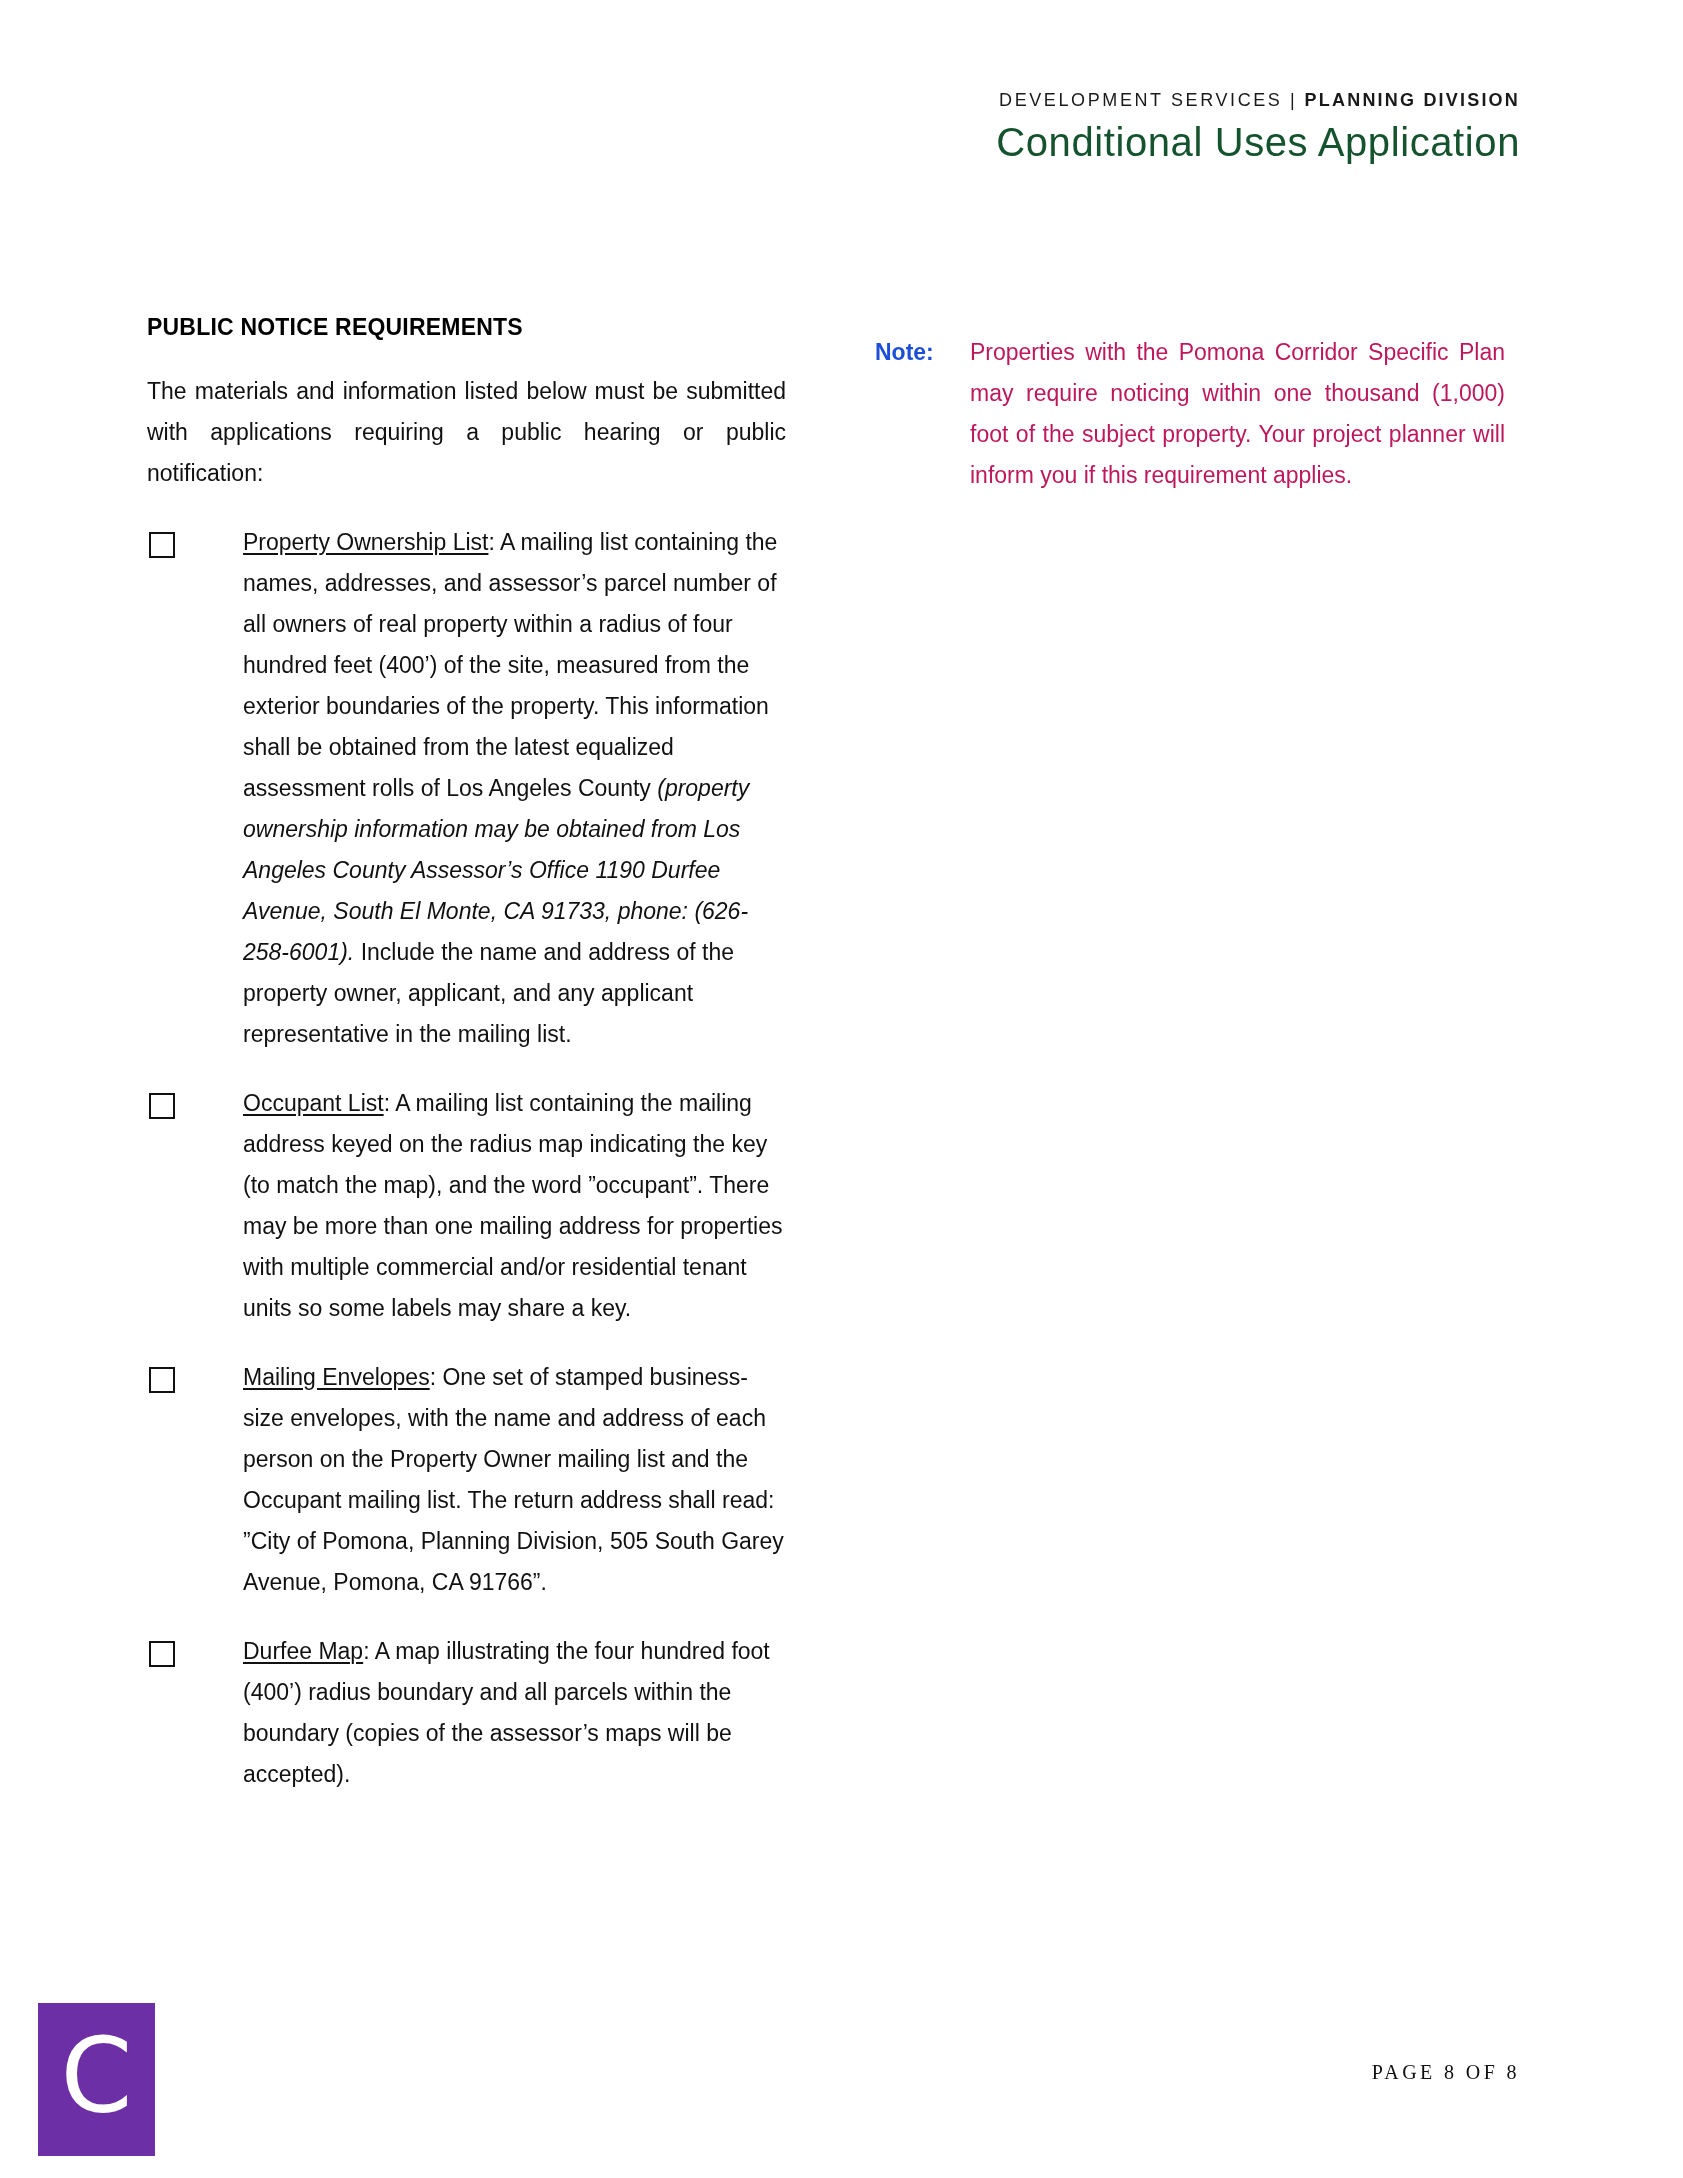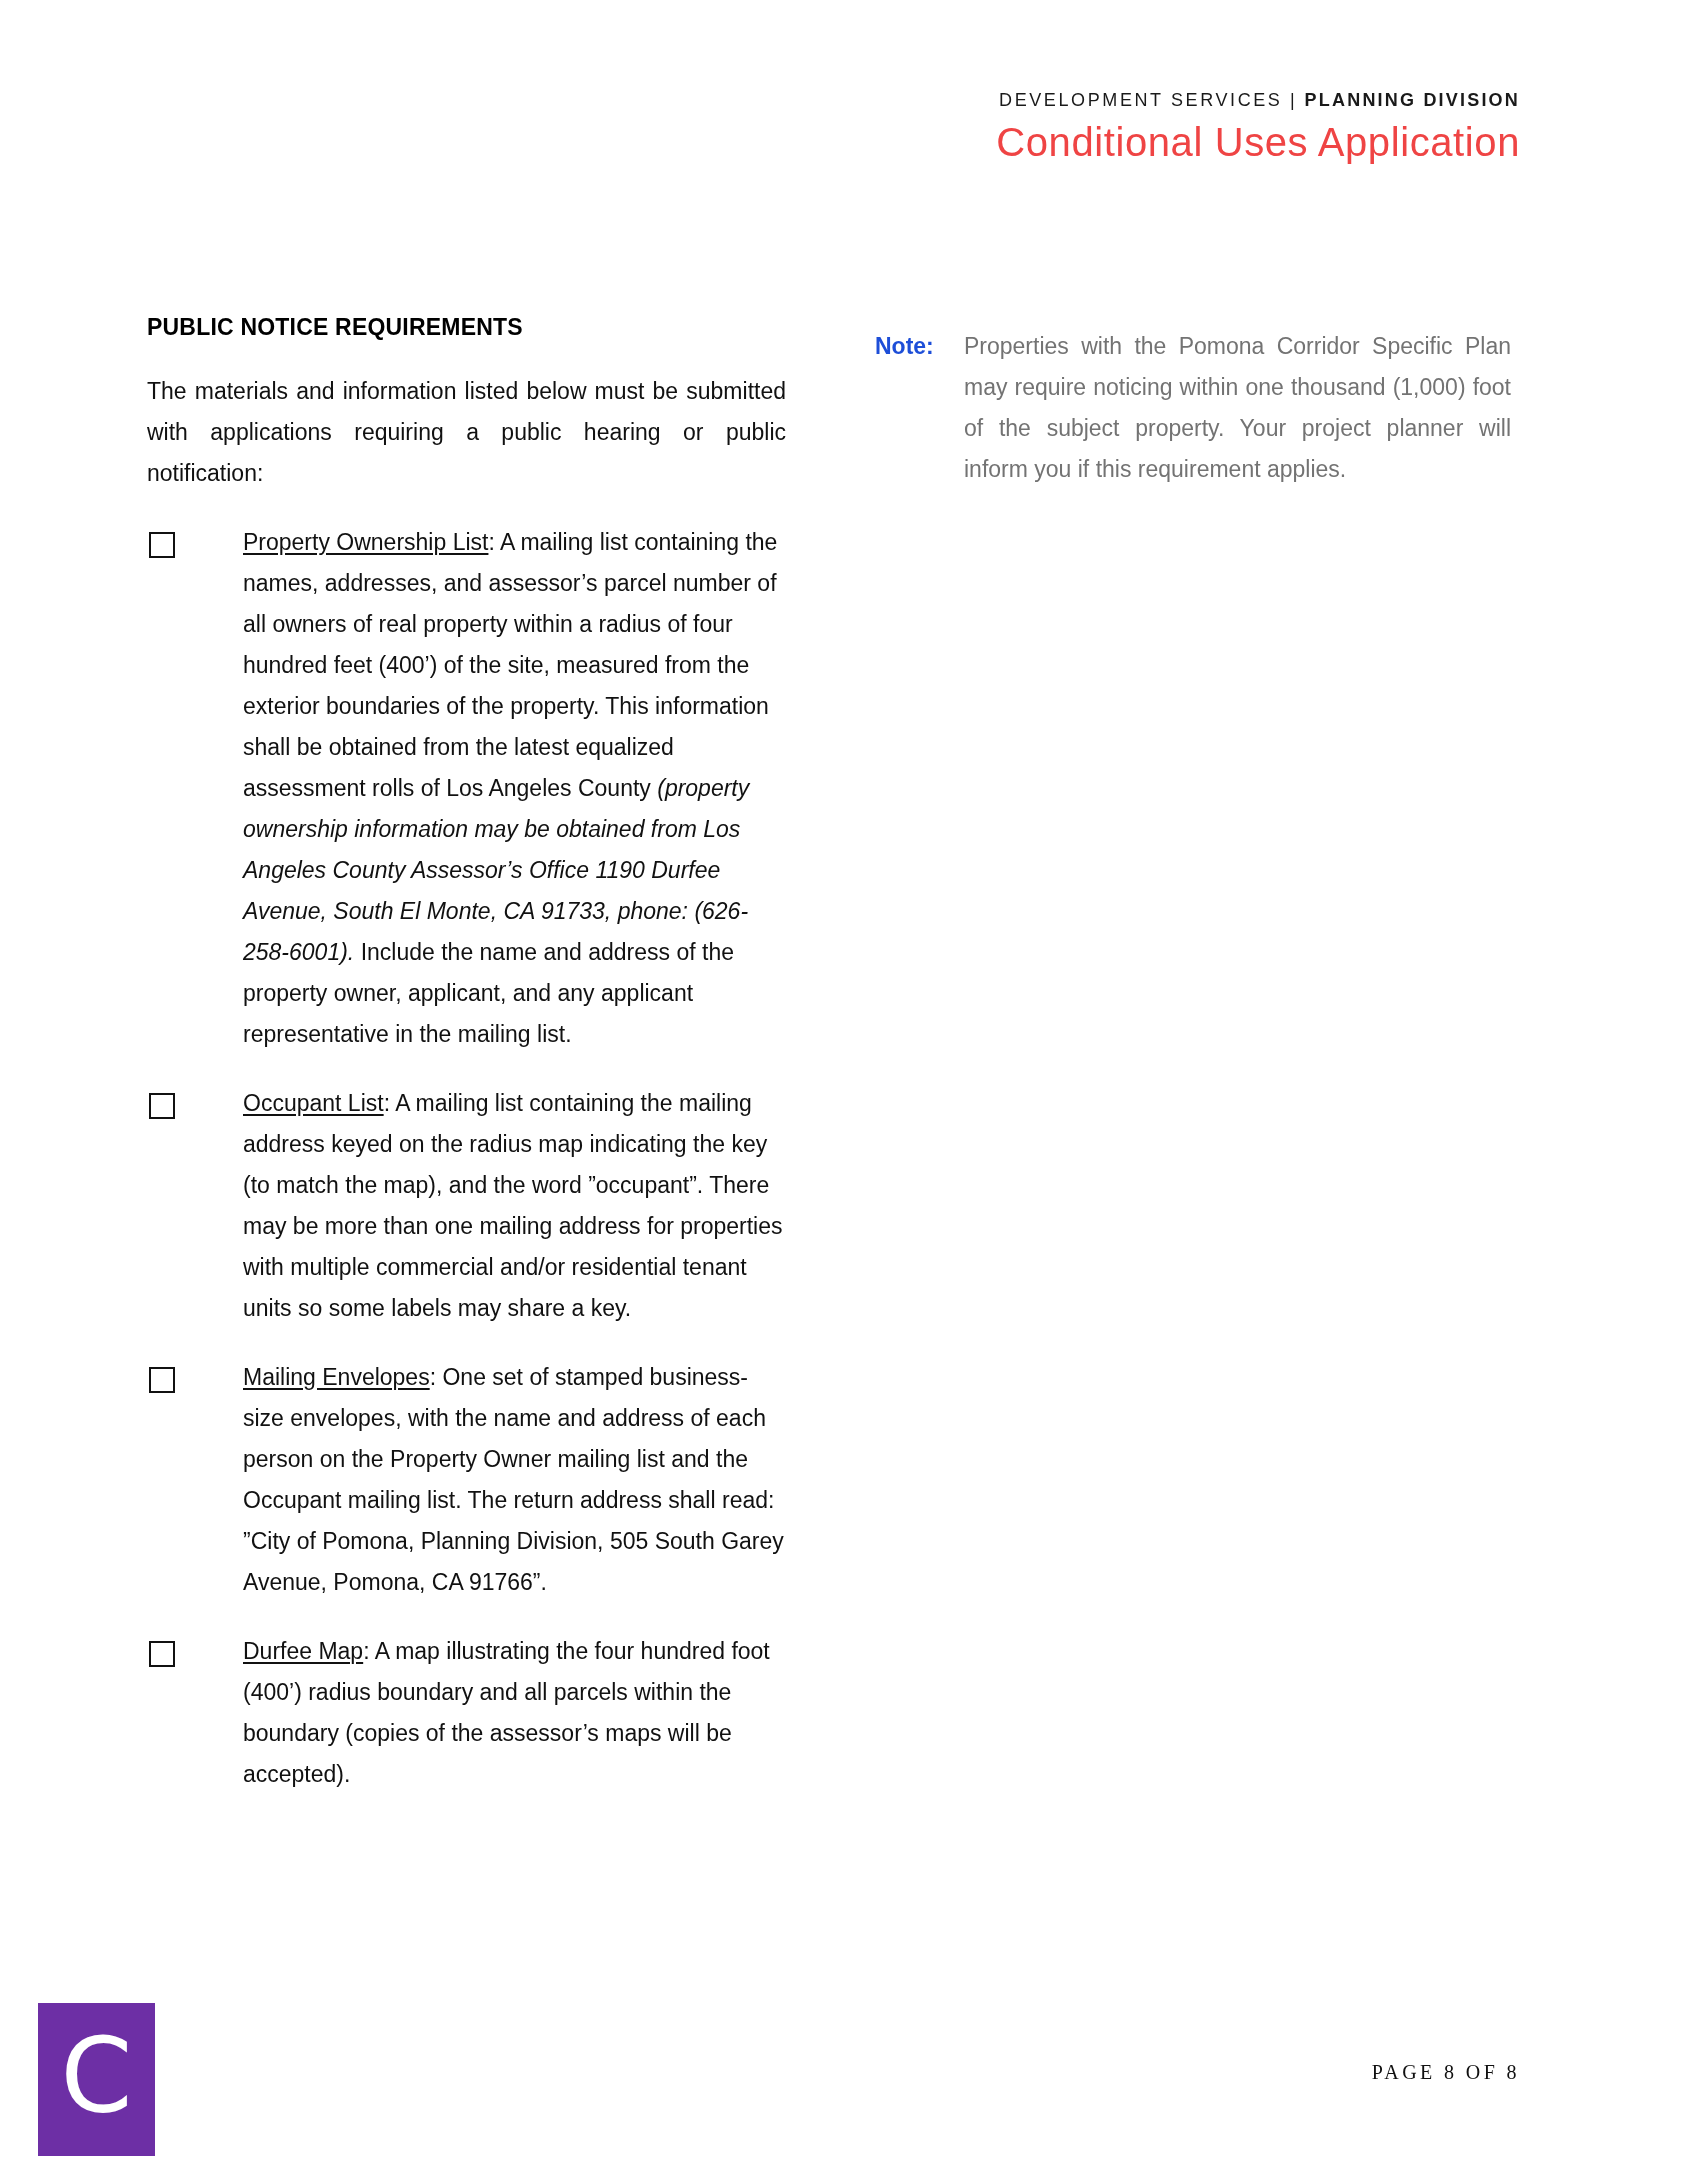--- a/index.html
+++ b/index.html
@@ -44,21 +44,21 @@
   }
   .header-kicker .kicker-bar {
     font-weight: 400;
     letter-spacing: 2.2px;
   }
   .header-title {
     margin-top: 13px;
     font-size: 40px;
     font-weight: 300;
     letter-spacing: 0.6px;
-    color: #ef4444;
+    color: #14532d;
     white-space: nowrap;
   }
 
   
   .content {
     position: absolute;
     top: 314px;
     left: 147px;
     width: 1376px;
     display: flex;
@@ -140,22 +140,22 @@
     font-size: 23px;
     line-height: 41px;
     font-weight: 700;
     color: #1d4ed8;
   }
   .note-text {
     font-size: 23px;
     line-height: 41px;
     text-align: justify;
     font-weight: 300;
-    color: #737373;
-    margin: 12px;
+    color: #be185d;
+    margin: 18px;
   }
 
   
   .footer-logo {
     position: absolute;
     left: 38px;
     bottom: 22px;
     width: 117px;
     height: 153px;
     display: flex;

